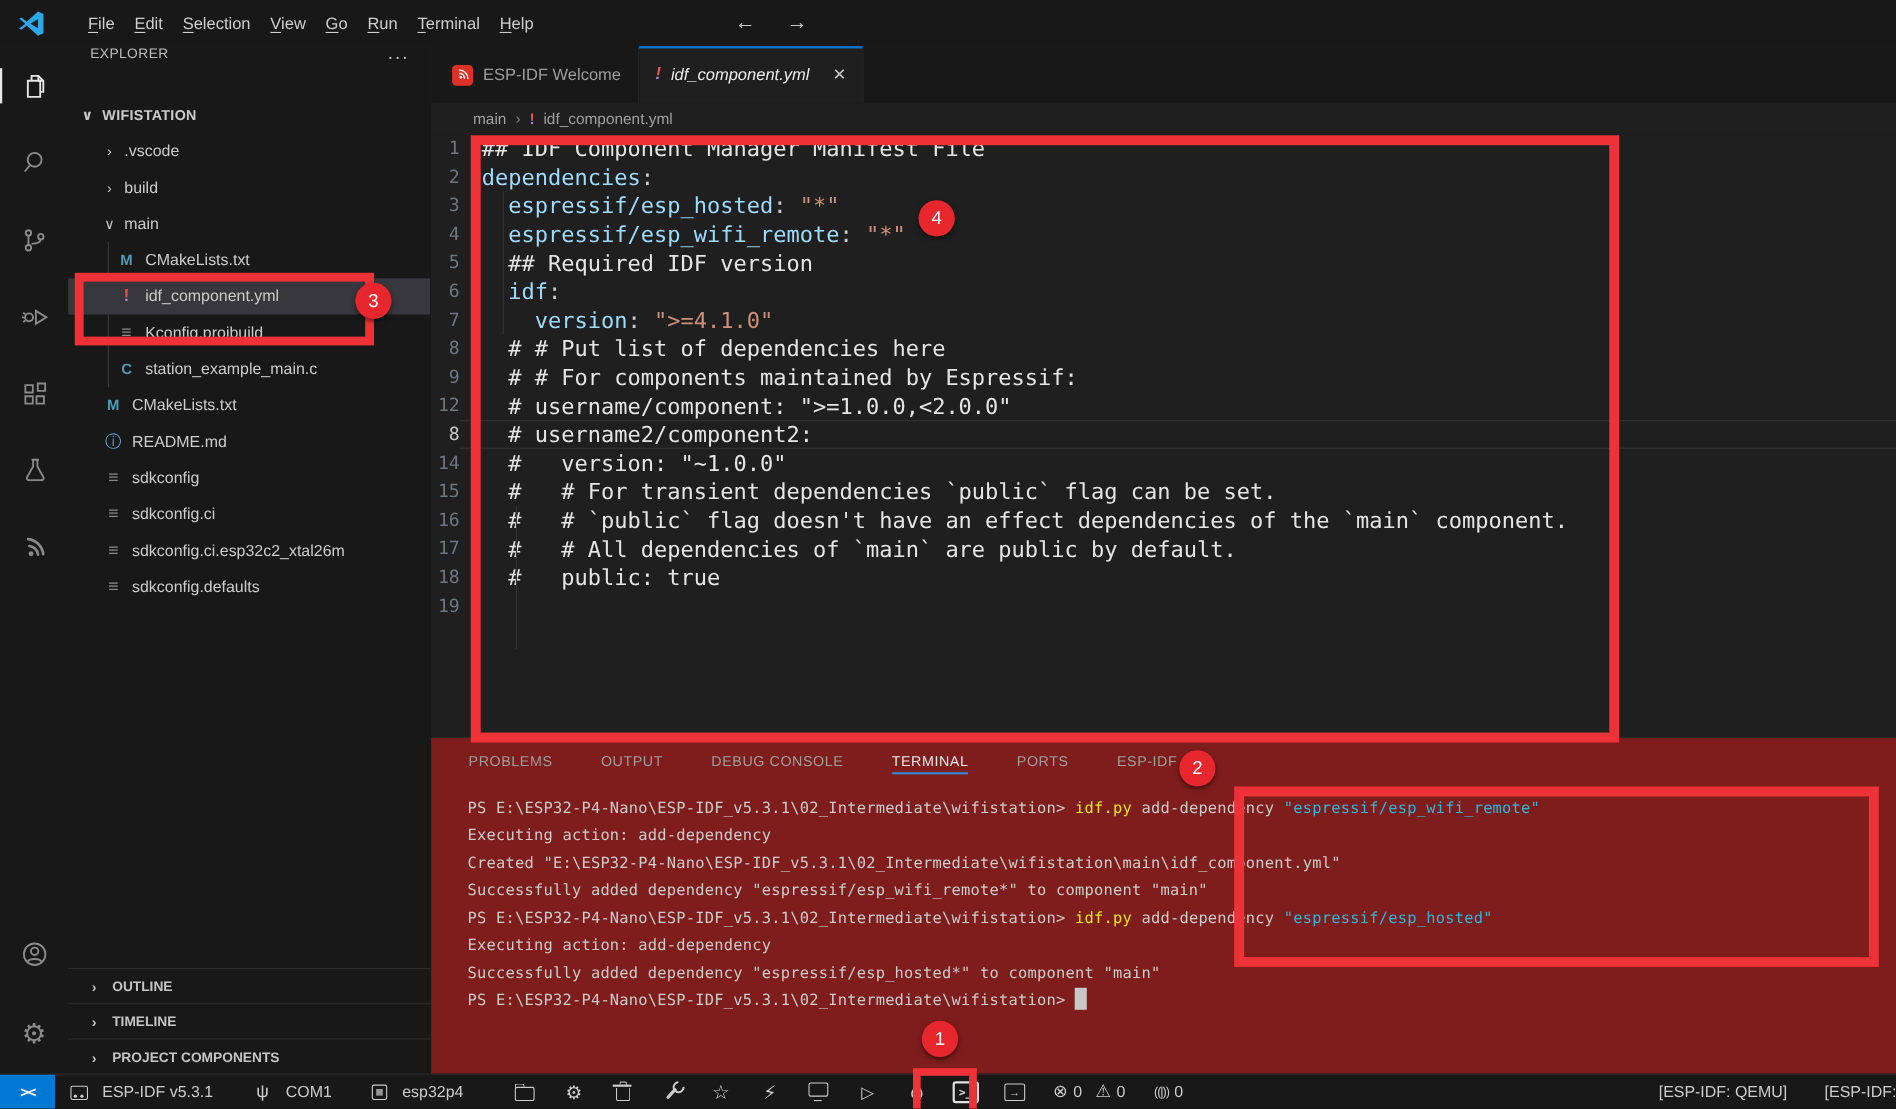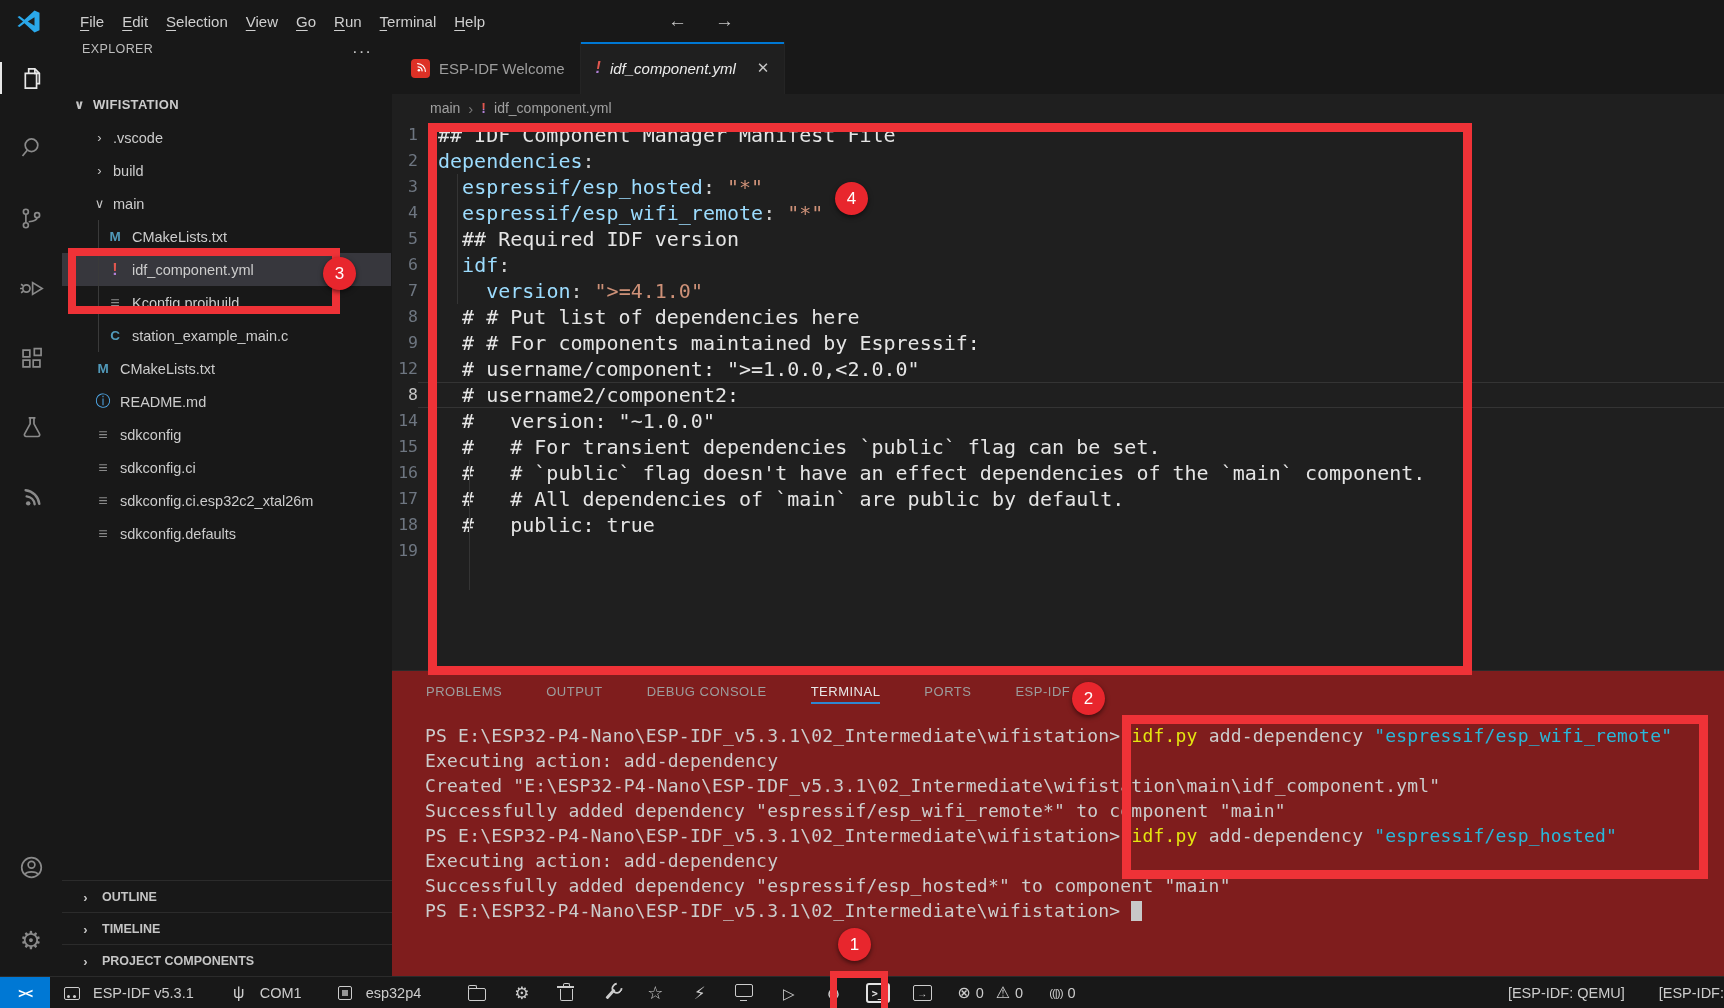--- a/index.html
+++ b/index.html
@@ -76,21 +76,21 @@
   .tok-c{color:#e5e5e5;}.tok-k{color:#9CDCFE;}.tok-s{color:#CE9178;}.tok-p{color:#cccccc;}.tok-t{color:#d4d4d4;}
   .eguide{position:absolute;width:1px;background:#343434;}
 
   
   .panel{left:392px;top:670px;width:1332px;height:306px;background:#7f1d1d;border-top:1px solid #2b2b2b;}
   .ptabs{display:flex;align-items:center;height:38px;padding-left:34px;gap:44px;}
   .ptab{font-size:13px;letter-spacing:.5px;color:#9d9d9d;padding:11px 0 9px;position:relative;}
   .ptab.active{color:#e7e7e7;}
   .ptab.active::after{content:"";position:absolute;left:0;right:0;bottom:4px;height:2px;background:#2f86d1;}
   .term{position:absolute;left:33px;top:52px;font-family:"DejaVu Sans Mono","Liberation Mono",monospace;
-        font-size:18px;line-height:25px;letter-spacing:.2px;color:#cccccc;white-space:pre;}
+        font-size:14px;line-height:25px;letter-spacing:.2px;color:#cccccc;white-space:pre;}
   .t-y{color:#e5e510;}
   .t-c{color:#29b8db;}
   .t-cursor{display:inline-block;width:11px;height:20px;background:#c8c8c8;vertical-align:-4px;}
 
   
   .statusbar{left:0;top:976px;width:1724px;height:32px;background:#181818;border-top:1px solid #2b2b2b;
              display:flex;align-items:center;font-size:14.5px;color:#cccccc;}
   .sb-remote{width:50px;height:32px;background:#0078d4;color:#fff;display:flex;align-items:center;justify-content:center;
              font-weight:bold;font-size:13.5px;letter-spacing:-1.5px;flex:none;font-family:"DejaVu Sans Mono",monospace;}
   .sb-item{display:flex;align-items:center;gap:8px;padding:0 9px;white-space:nowrap;}

